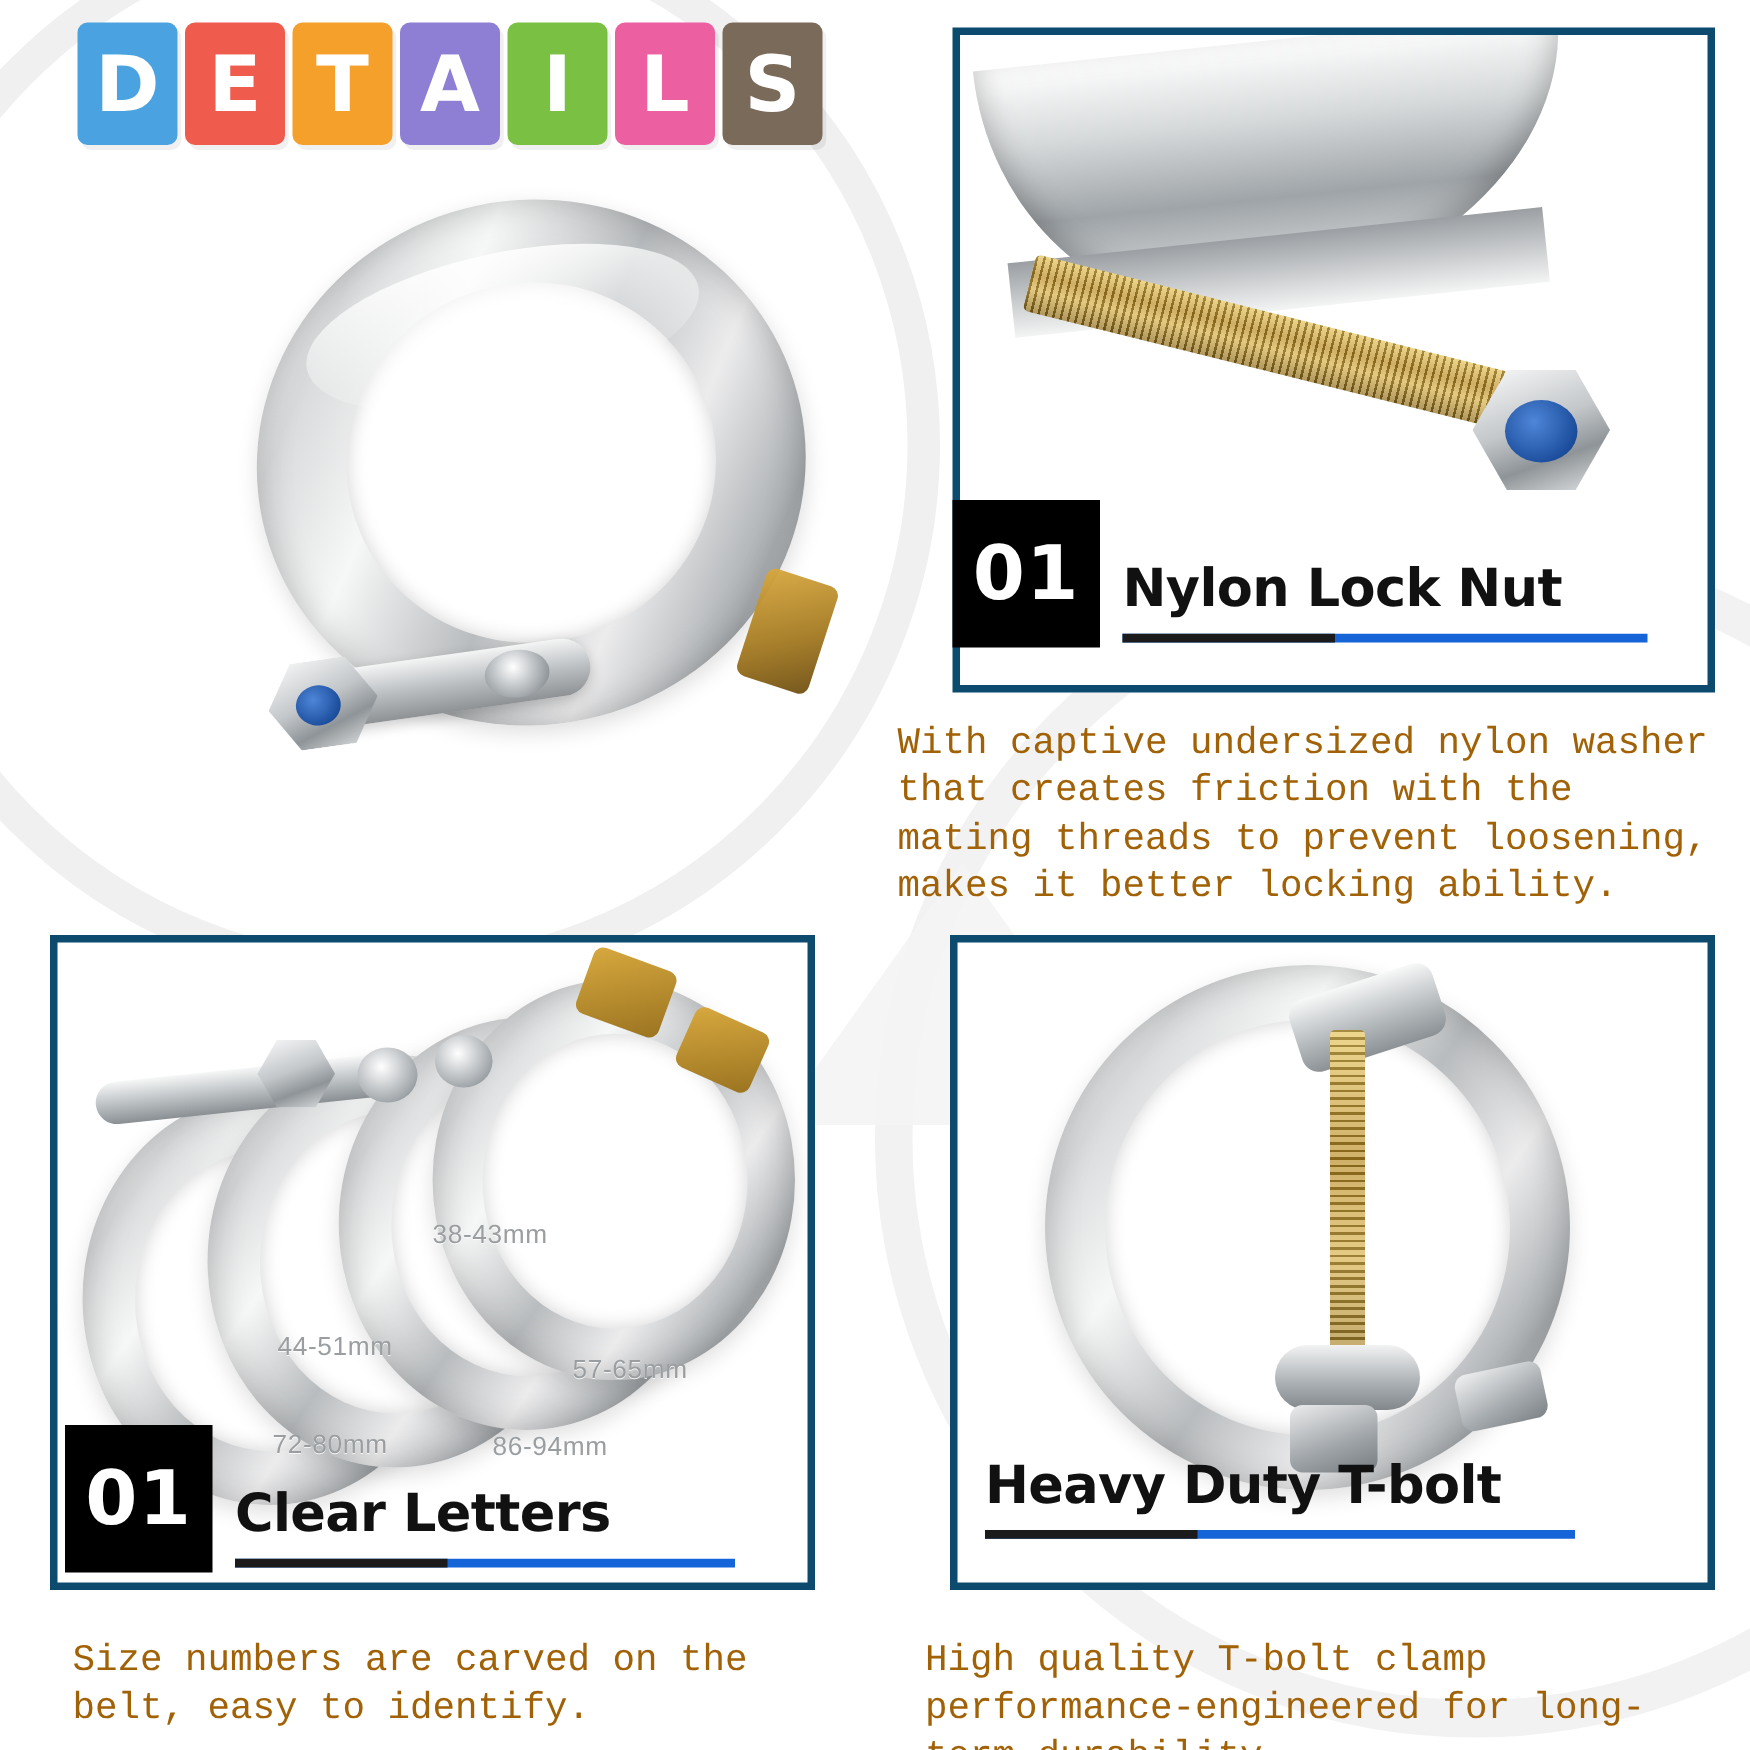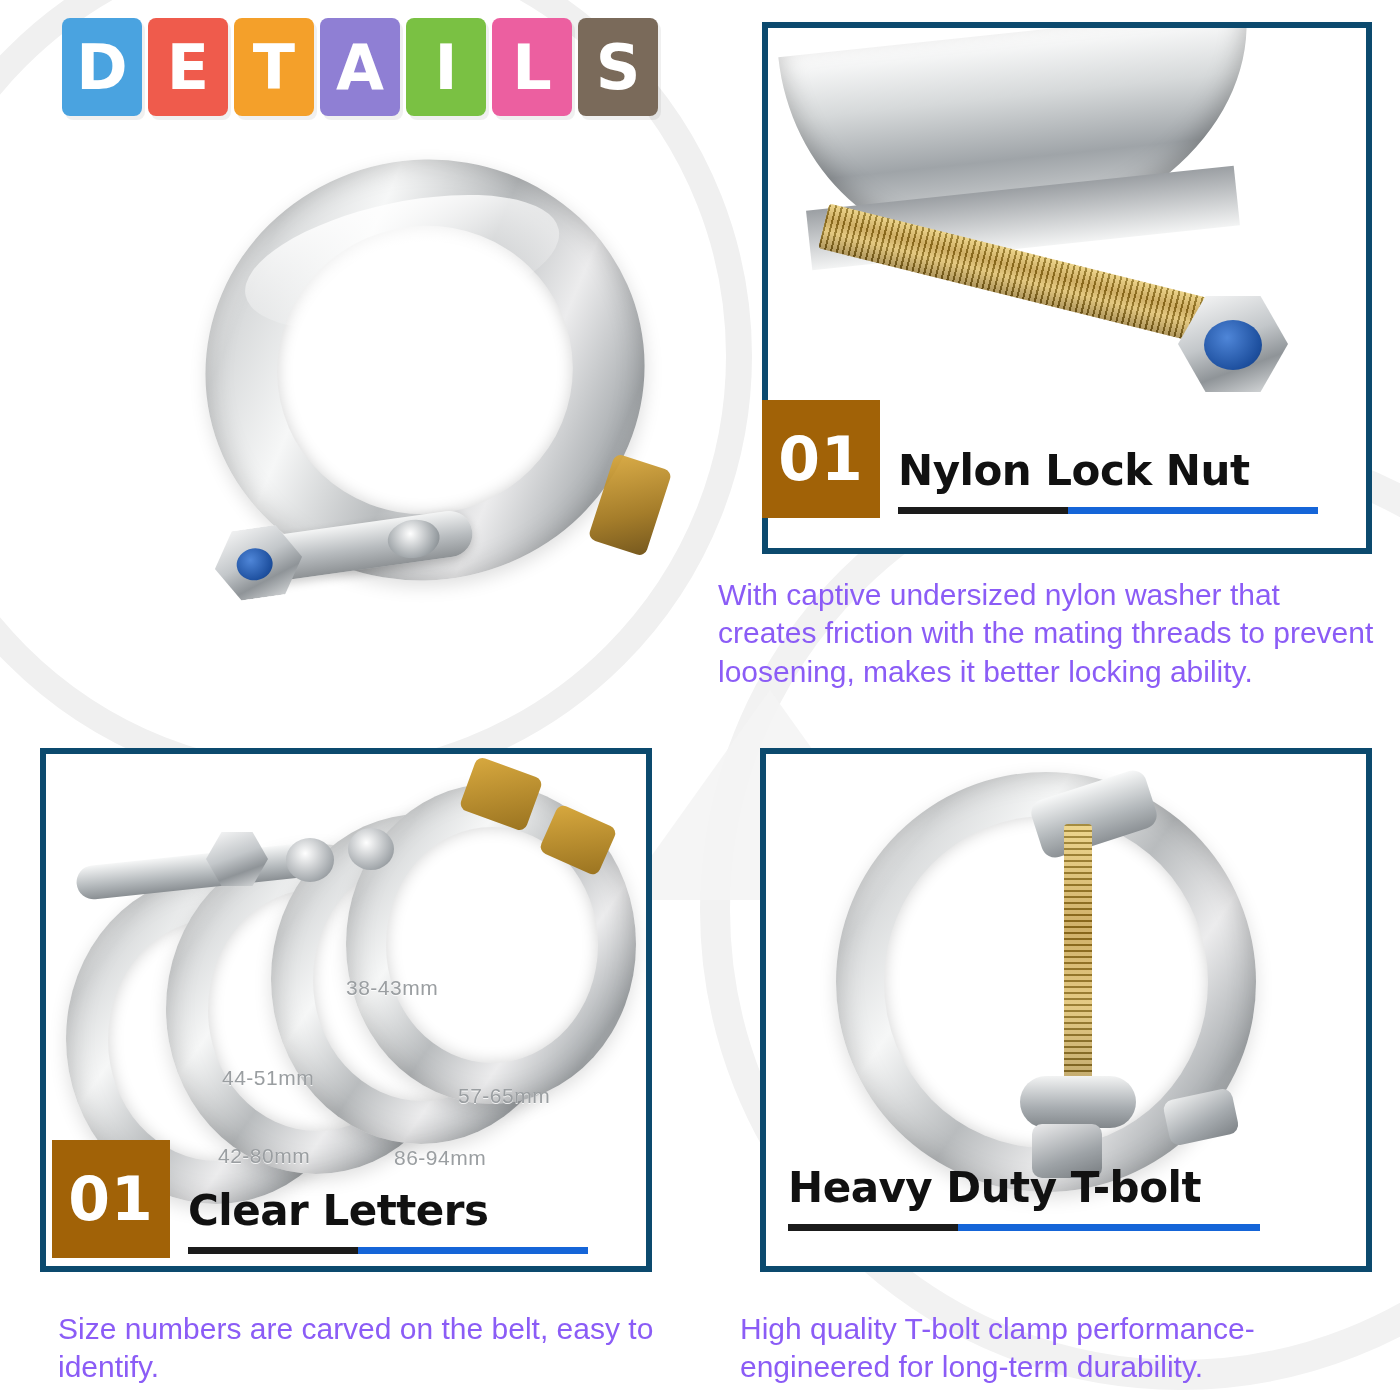--- a/index.html
+++ b/index.html
@@ -86,21 +86,21 @@
   
   .badge-row {
     position: absolute;
     display: flex;
     align-items: flex-end;
     z-index: 5;
   }
   .badge {
     width: 118px;
     height: 118px;
-    background: #a16207;
+    background: #000000;
     color: #fff;
     font-size: 60px;
     font-weight: bold;
     display: flex;
     align-items: center;
     justify-content: center;
     font-family: "DejaVu Sans", sans-serif;
     letter-spacing: 1px;
   }
   .title-wrap {
@@ -124,22 +124,22 @@
   .title-rule .dark {
     height: 7px;
     width: 170px;
     background: #1b1b1b;
   }
 
   .caption {
     position: absolute;
     font-size: 30px;
     line-height: 1.28;
-    color: #8b5cf6;
-    font-family: Liberation Sans, sans-serif;
+    color: #a16207;
+    font-family: Liberation Mono, monospace;
   }
 
   
   .metal-band {
     position: absolute;
     border-radius: 50%;
     background: linear-gradient(125deg,#fbfbfb 0%,#d8dadb 18%,#f6f7f7 33%,#b9bcbe 52%,#ececed 68%,#a9adb0 84%,#e6e7e8 100%);
     box-shadow: inset 0 0 28px rgba(0,0,0,0.22), 0 6px 18px rgba(0,0,0,0.13);
   }
   .metal-hole {
@@ -266,21 +266,21 @@
         <div class="nut" style="left:130px;top:0px;width:62px;height:54px;"></div>
         <div style="position:absolute;left:210px;top:6px;width:48px;height:44px;border-radius:50%;background:radial-gradient(circle at 40% 35%,#fff,#a2a7ab 70%,#74797d);"></div>
         <div style="position:absolute;left:272px;top:-4px;width:46px;height:42px;border-radius:50%;background:radial-gradient(circle at 40% 35%,#fff,#a2a7ab 70%,#74797d);"></div>
       </div>
       <div style="position:absolute;left:420px;top:12px;width:70px;height:56px;border-radius:8px;background:linear-gradient(150deg,#d8a93f,#9a7320);transform:rotate(20deg);"></div>
       <div style="position:absolute;left:500px;top:60px;width:64px;height:52px;border-radius:8px;background:linear-gradient(150deg,#d8a93f,#9a7320);transform:rotate(24deg);"></div>
 
       <div class="size-label" style="left:300px;top:222px;">38-43mm</div>
       <div class="size-label" style="left:176px;top:312px;">44-51mm</div>
       <div class="size-label" style="left:412px;top:330px;">57-65mm</div>
-      <div class="size-label" style="left:172px;top:390px;">42-80mm</div>
+      <div class="size-label" style="left:172px;top:390px;">72-80mm</div>
       <div class="size-label" style="left:348px;top:392px;">86-94mm</div>
     </div>
   </div>
 
   <div class="badge-row" style="left:52px;top:1140px;">
     <div class="badge">01</div>
     <div class="title-wrap">
       <div class="title-text">Clear Letters</div>
       <div class="title-rule" style="width:400px;">
         <div class="dark"></div>

